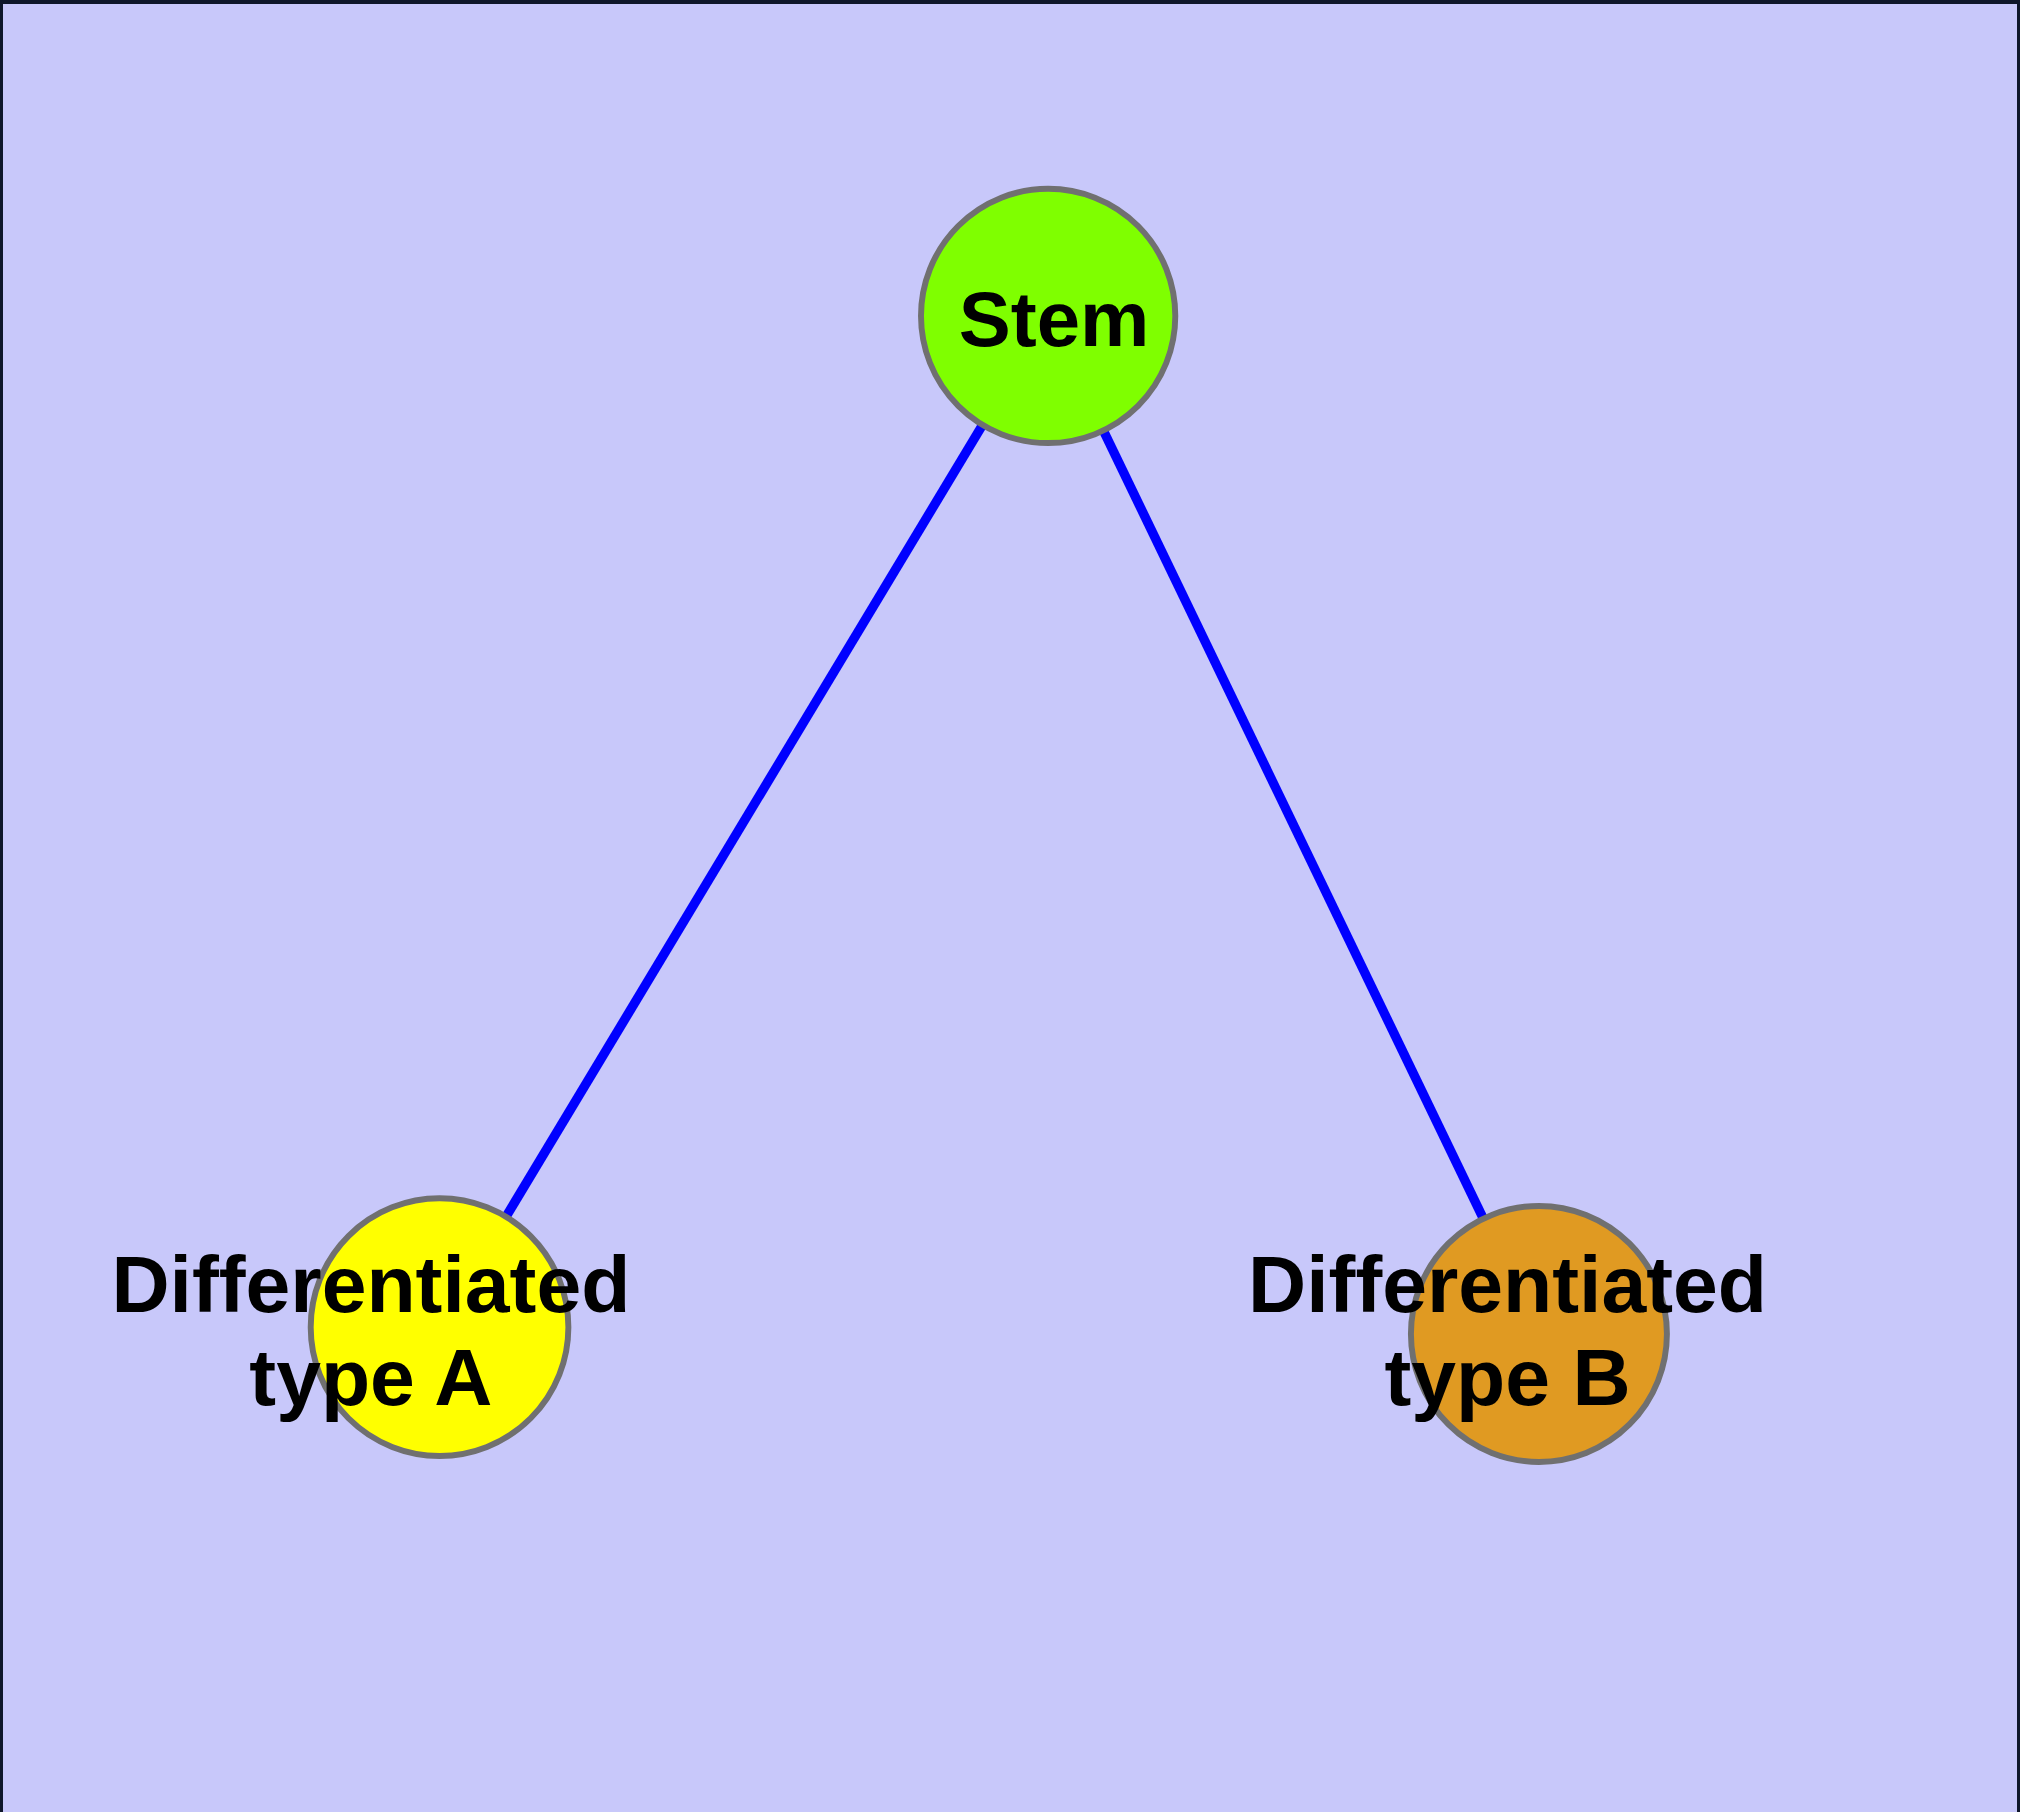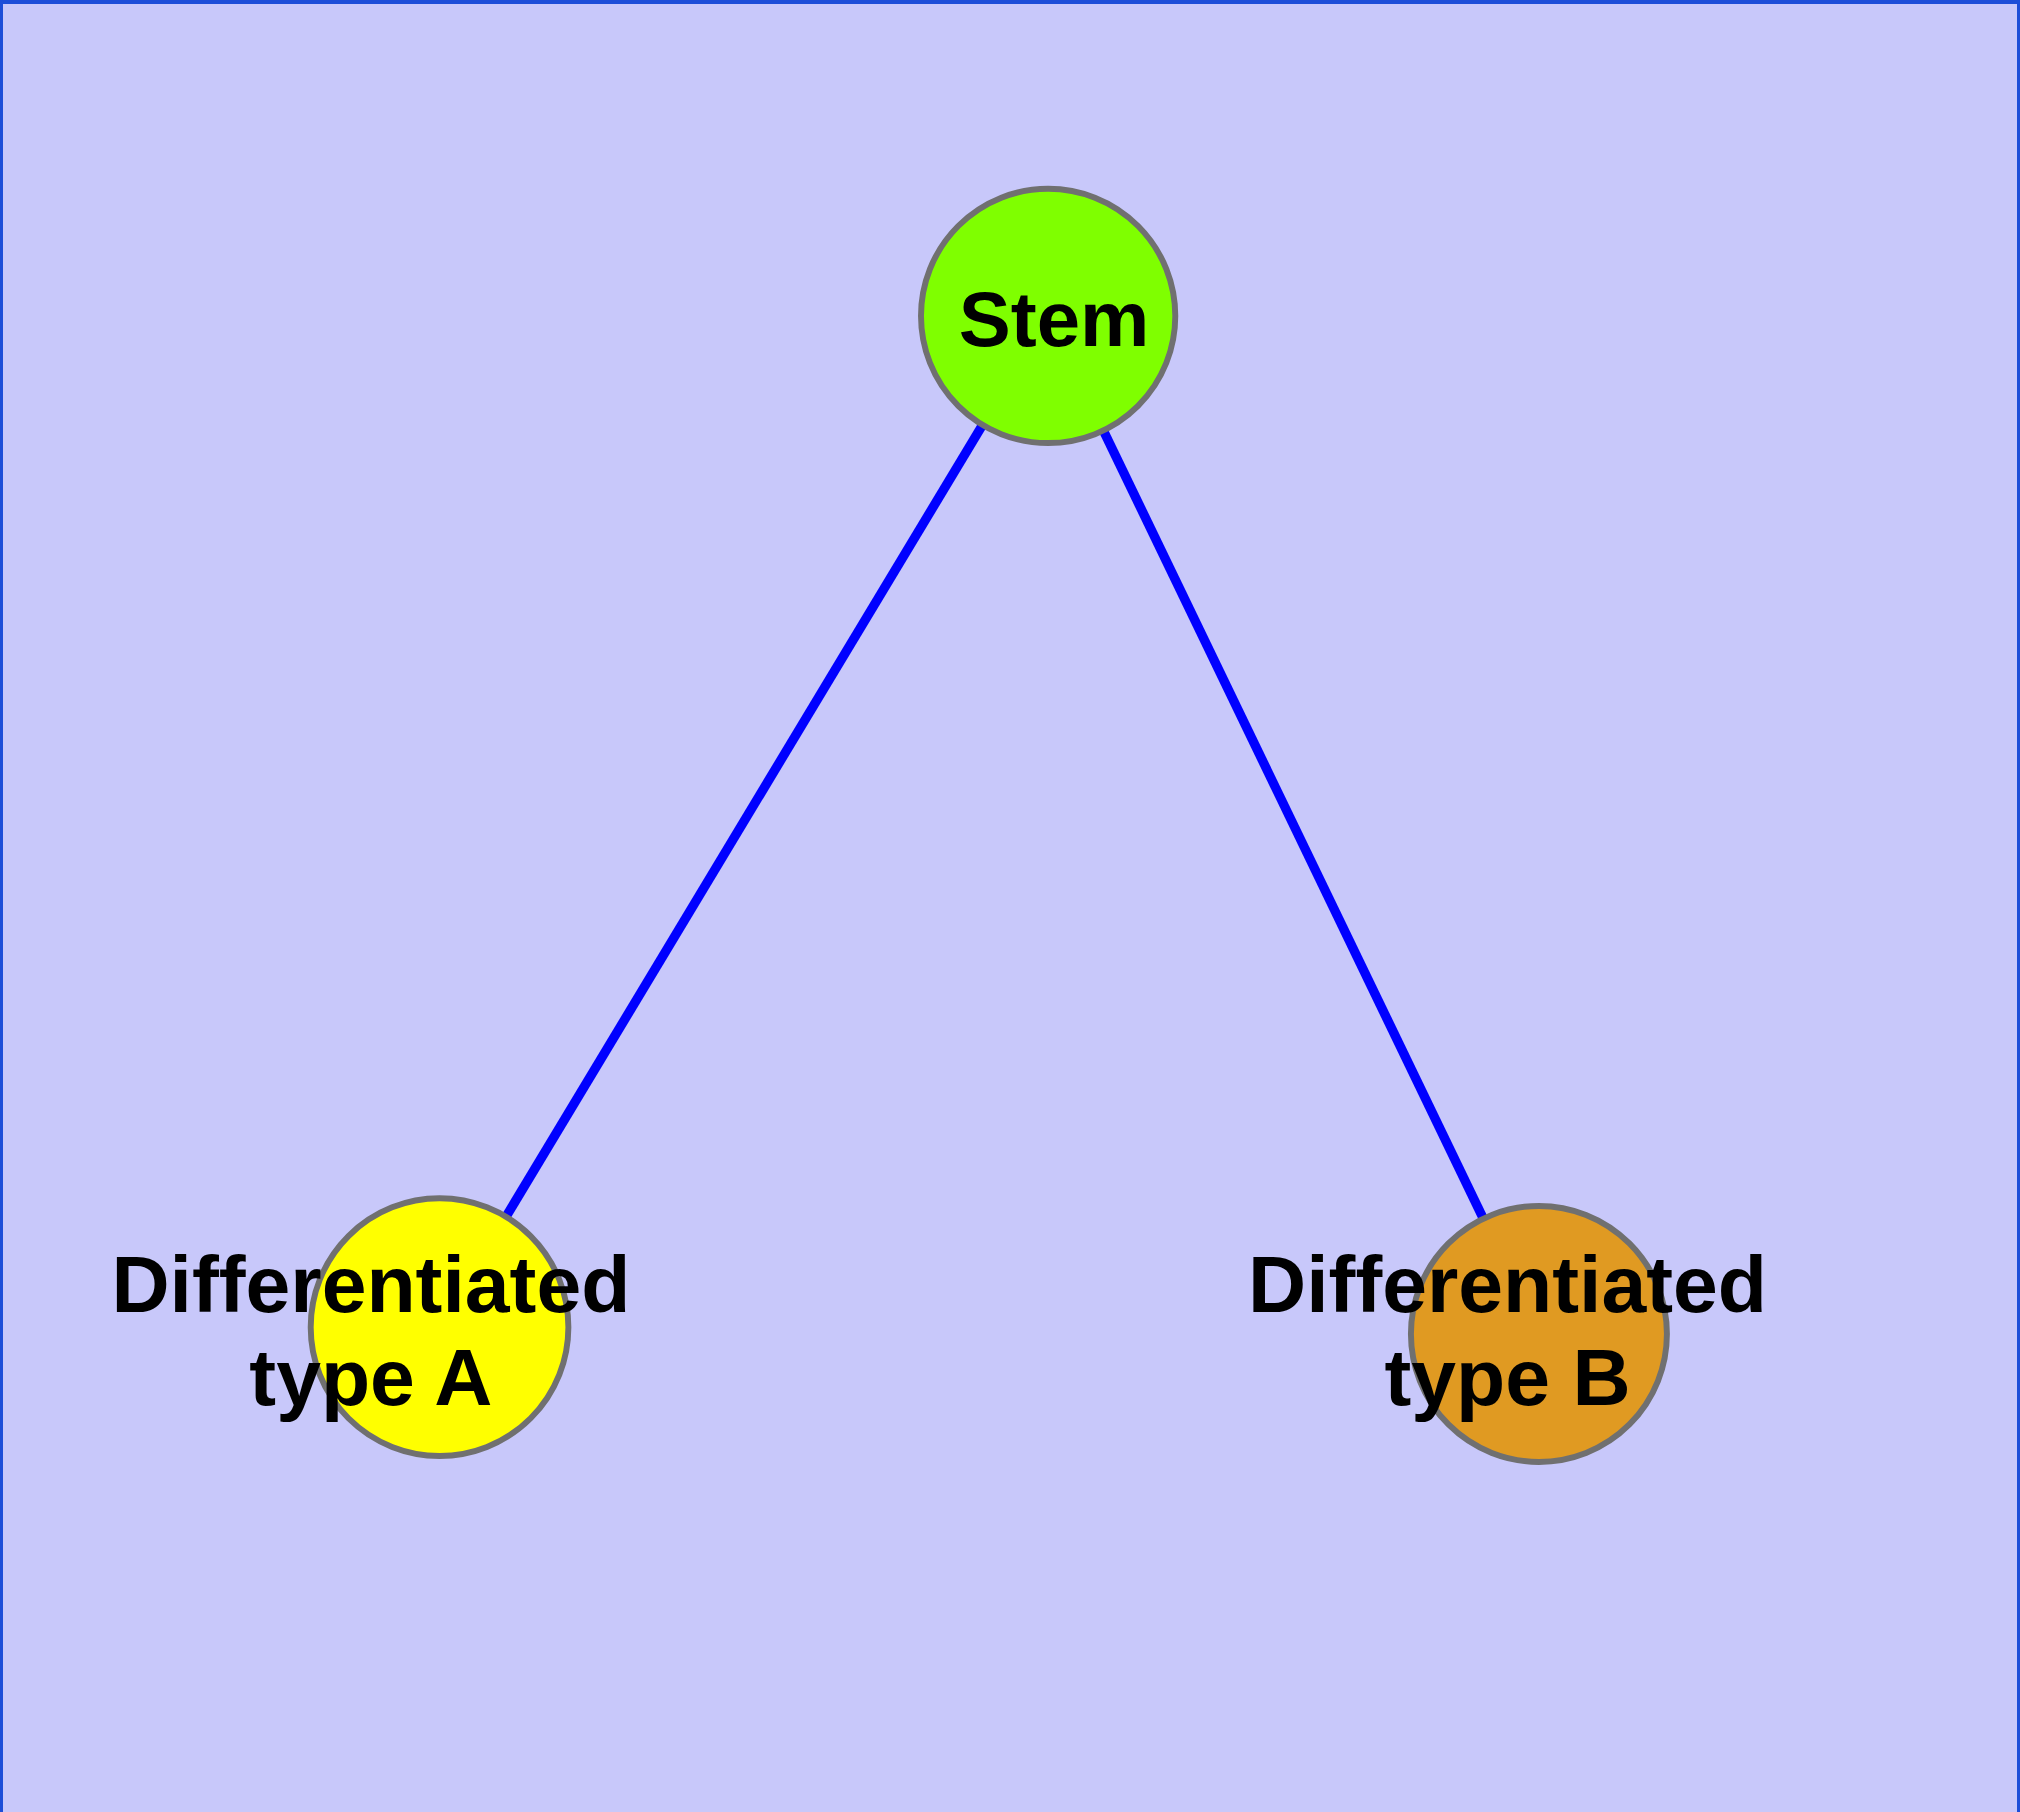--- a/index.html
+++ b/index.html
@@ -5,21 +5,21 @@
 <style>
   html, body {
     margin: 0;
     padding: 0;
     background: #ffffff;
   }
   #stage {
     position: relative;
     width: 2021px;
     height: 1812px;
-    background: #1d4ed8;
+    background: #0f172a;
     overflow: hidden;
     font-family: "Liberation Sans", "DejaVu Sans", sans-serif;
   }
   #canvas {
     position: absolute;
     left: 3.4px;
     top: 4.2px;
     width: 2014px;
     height: 1808px;
     background: #c8c8fa;

